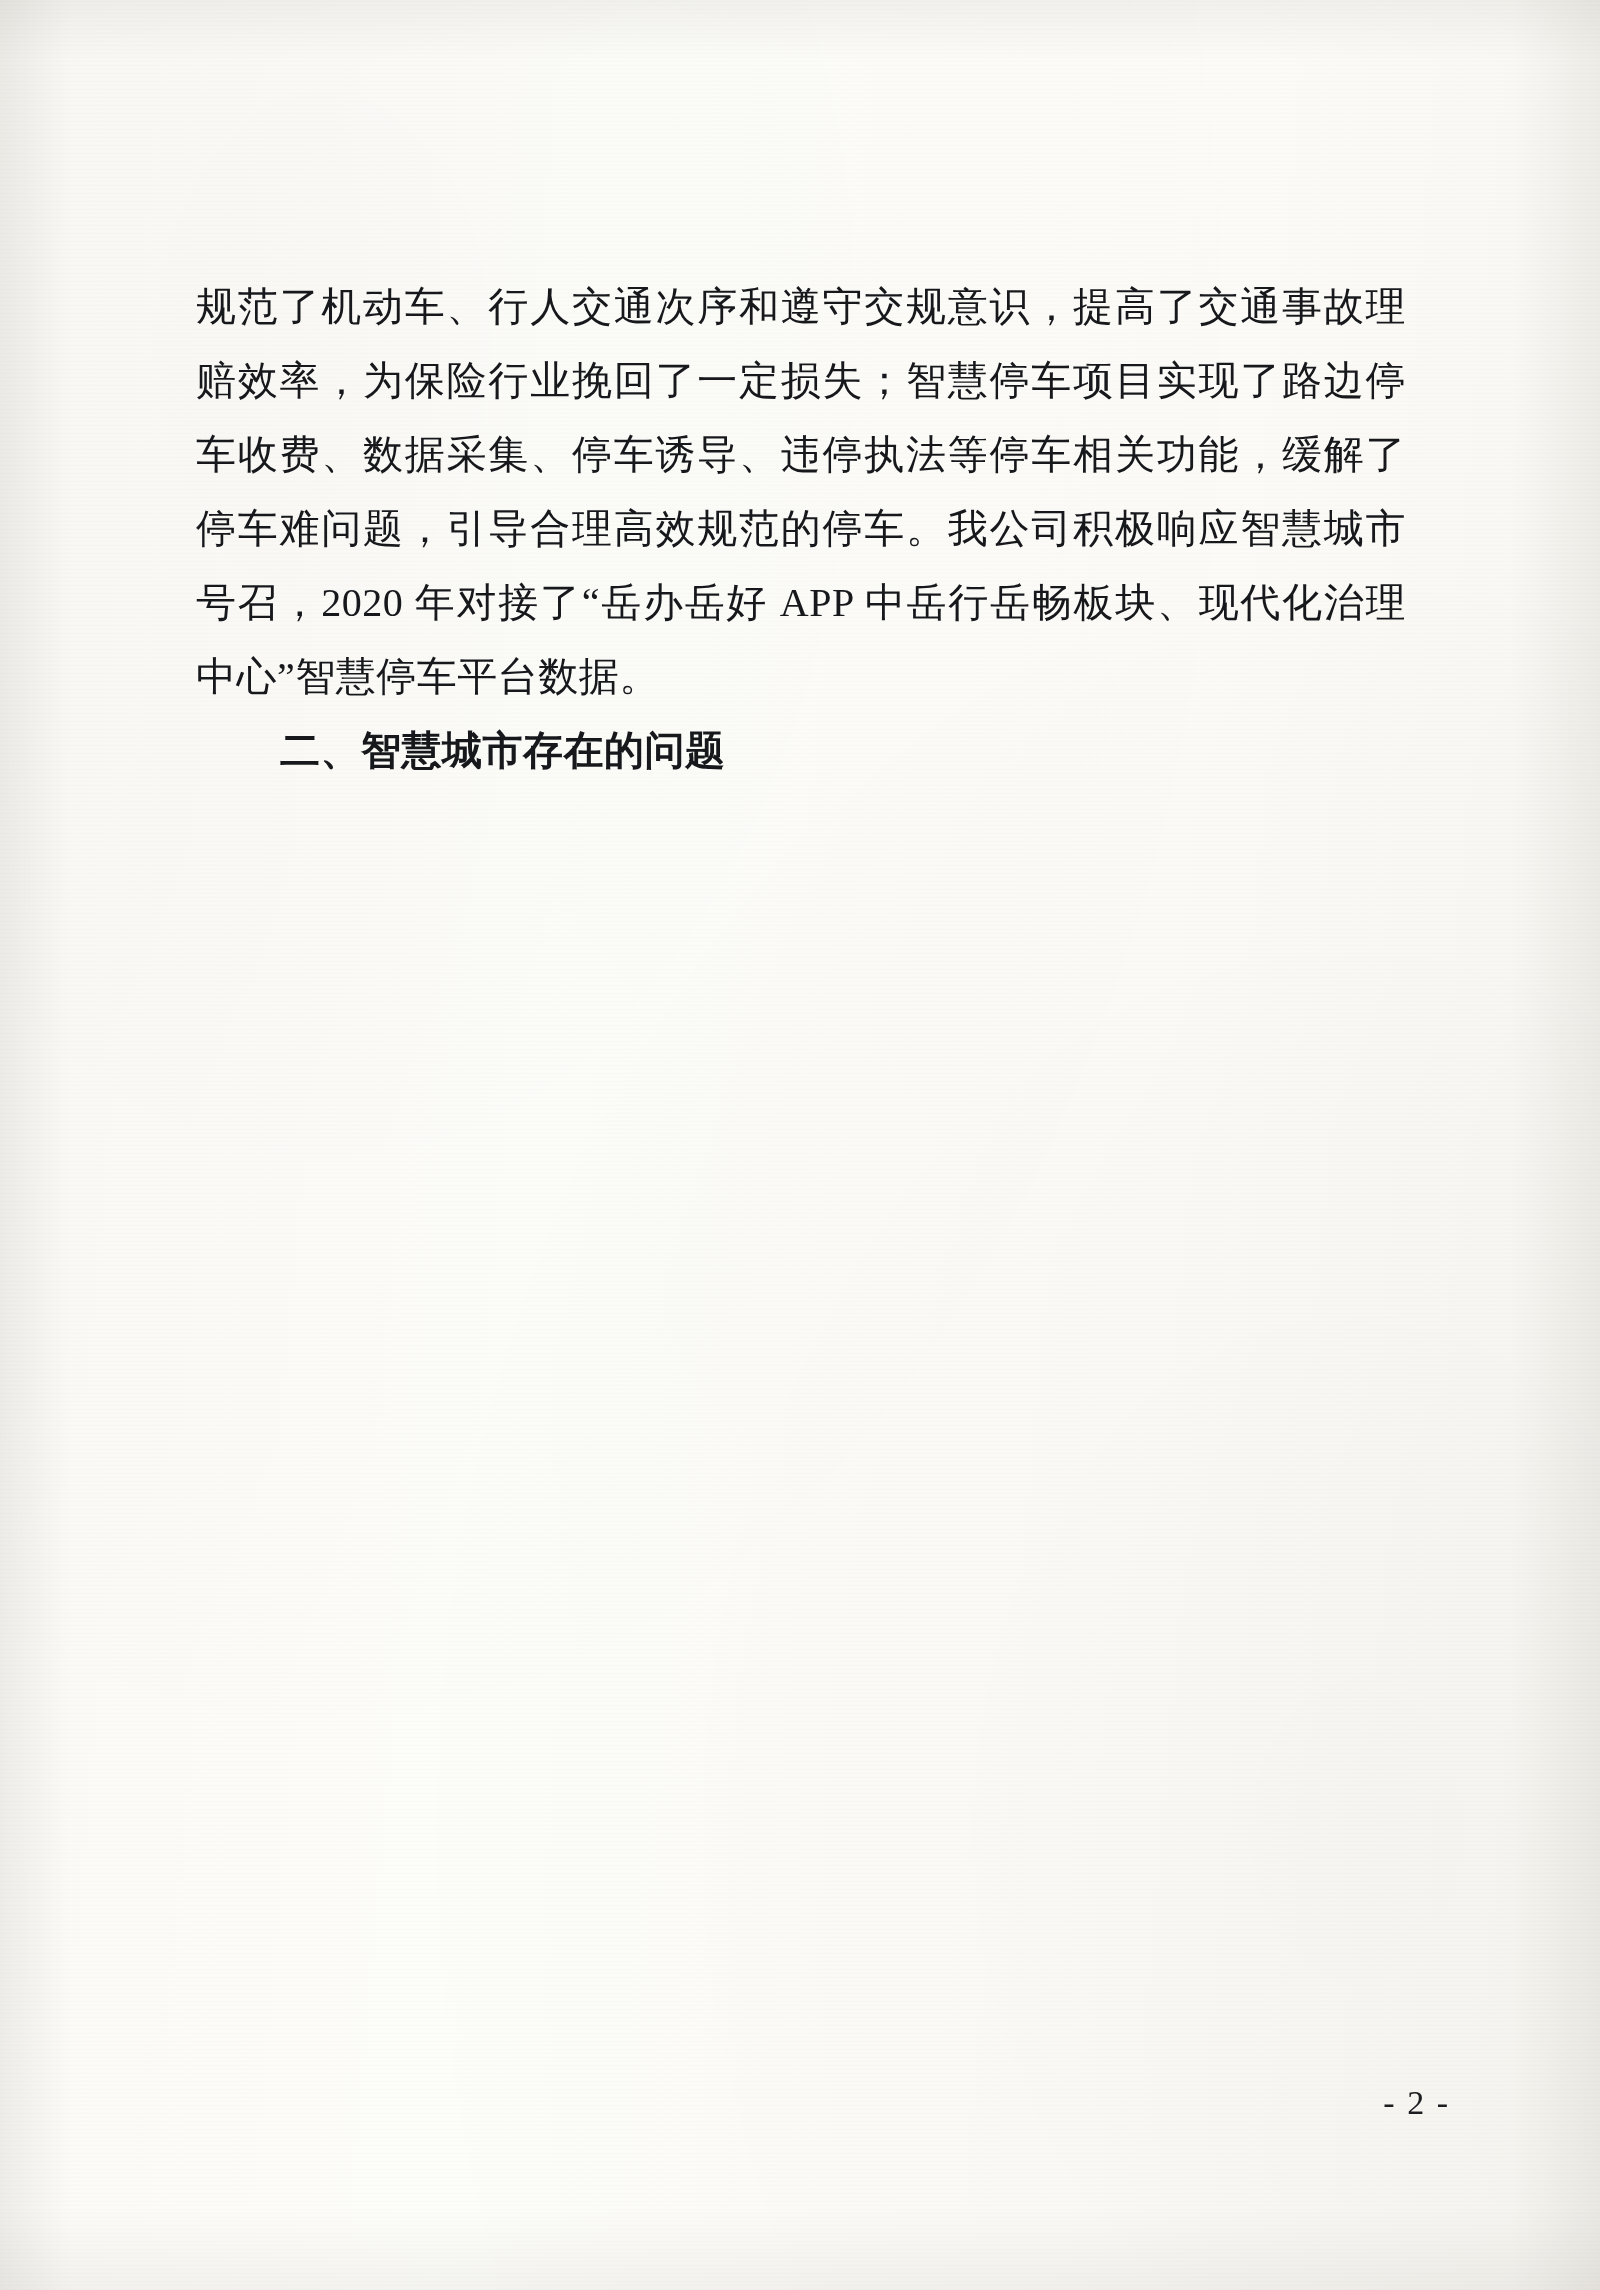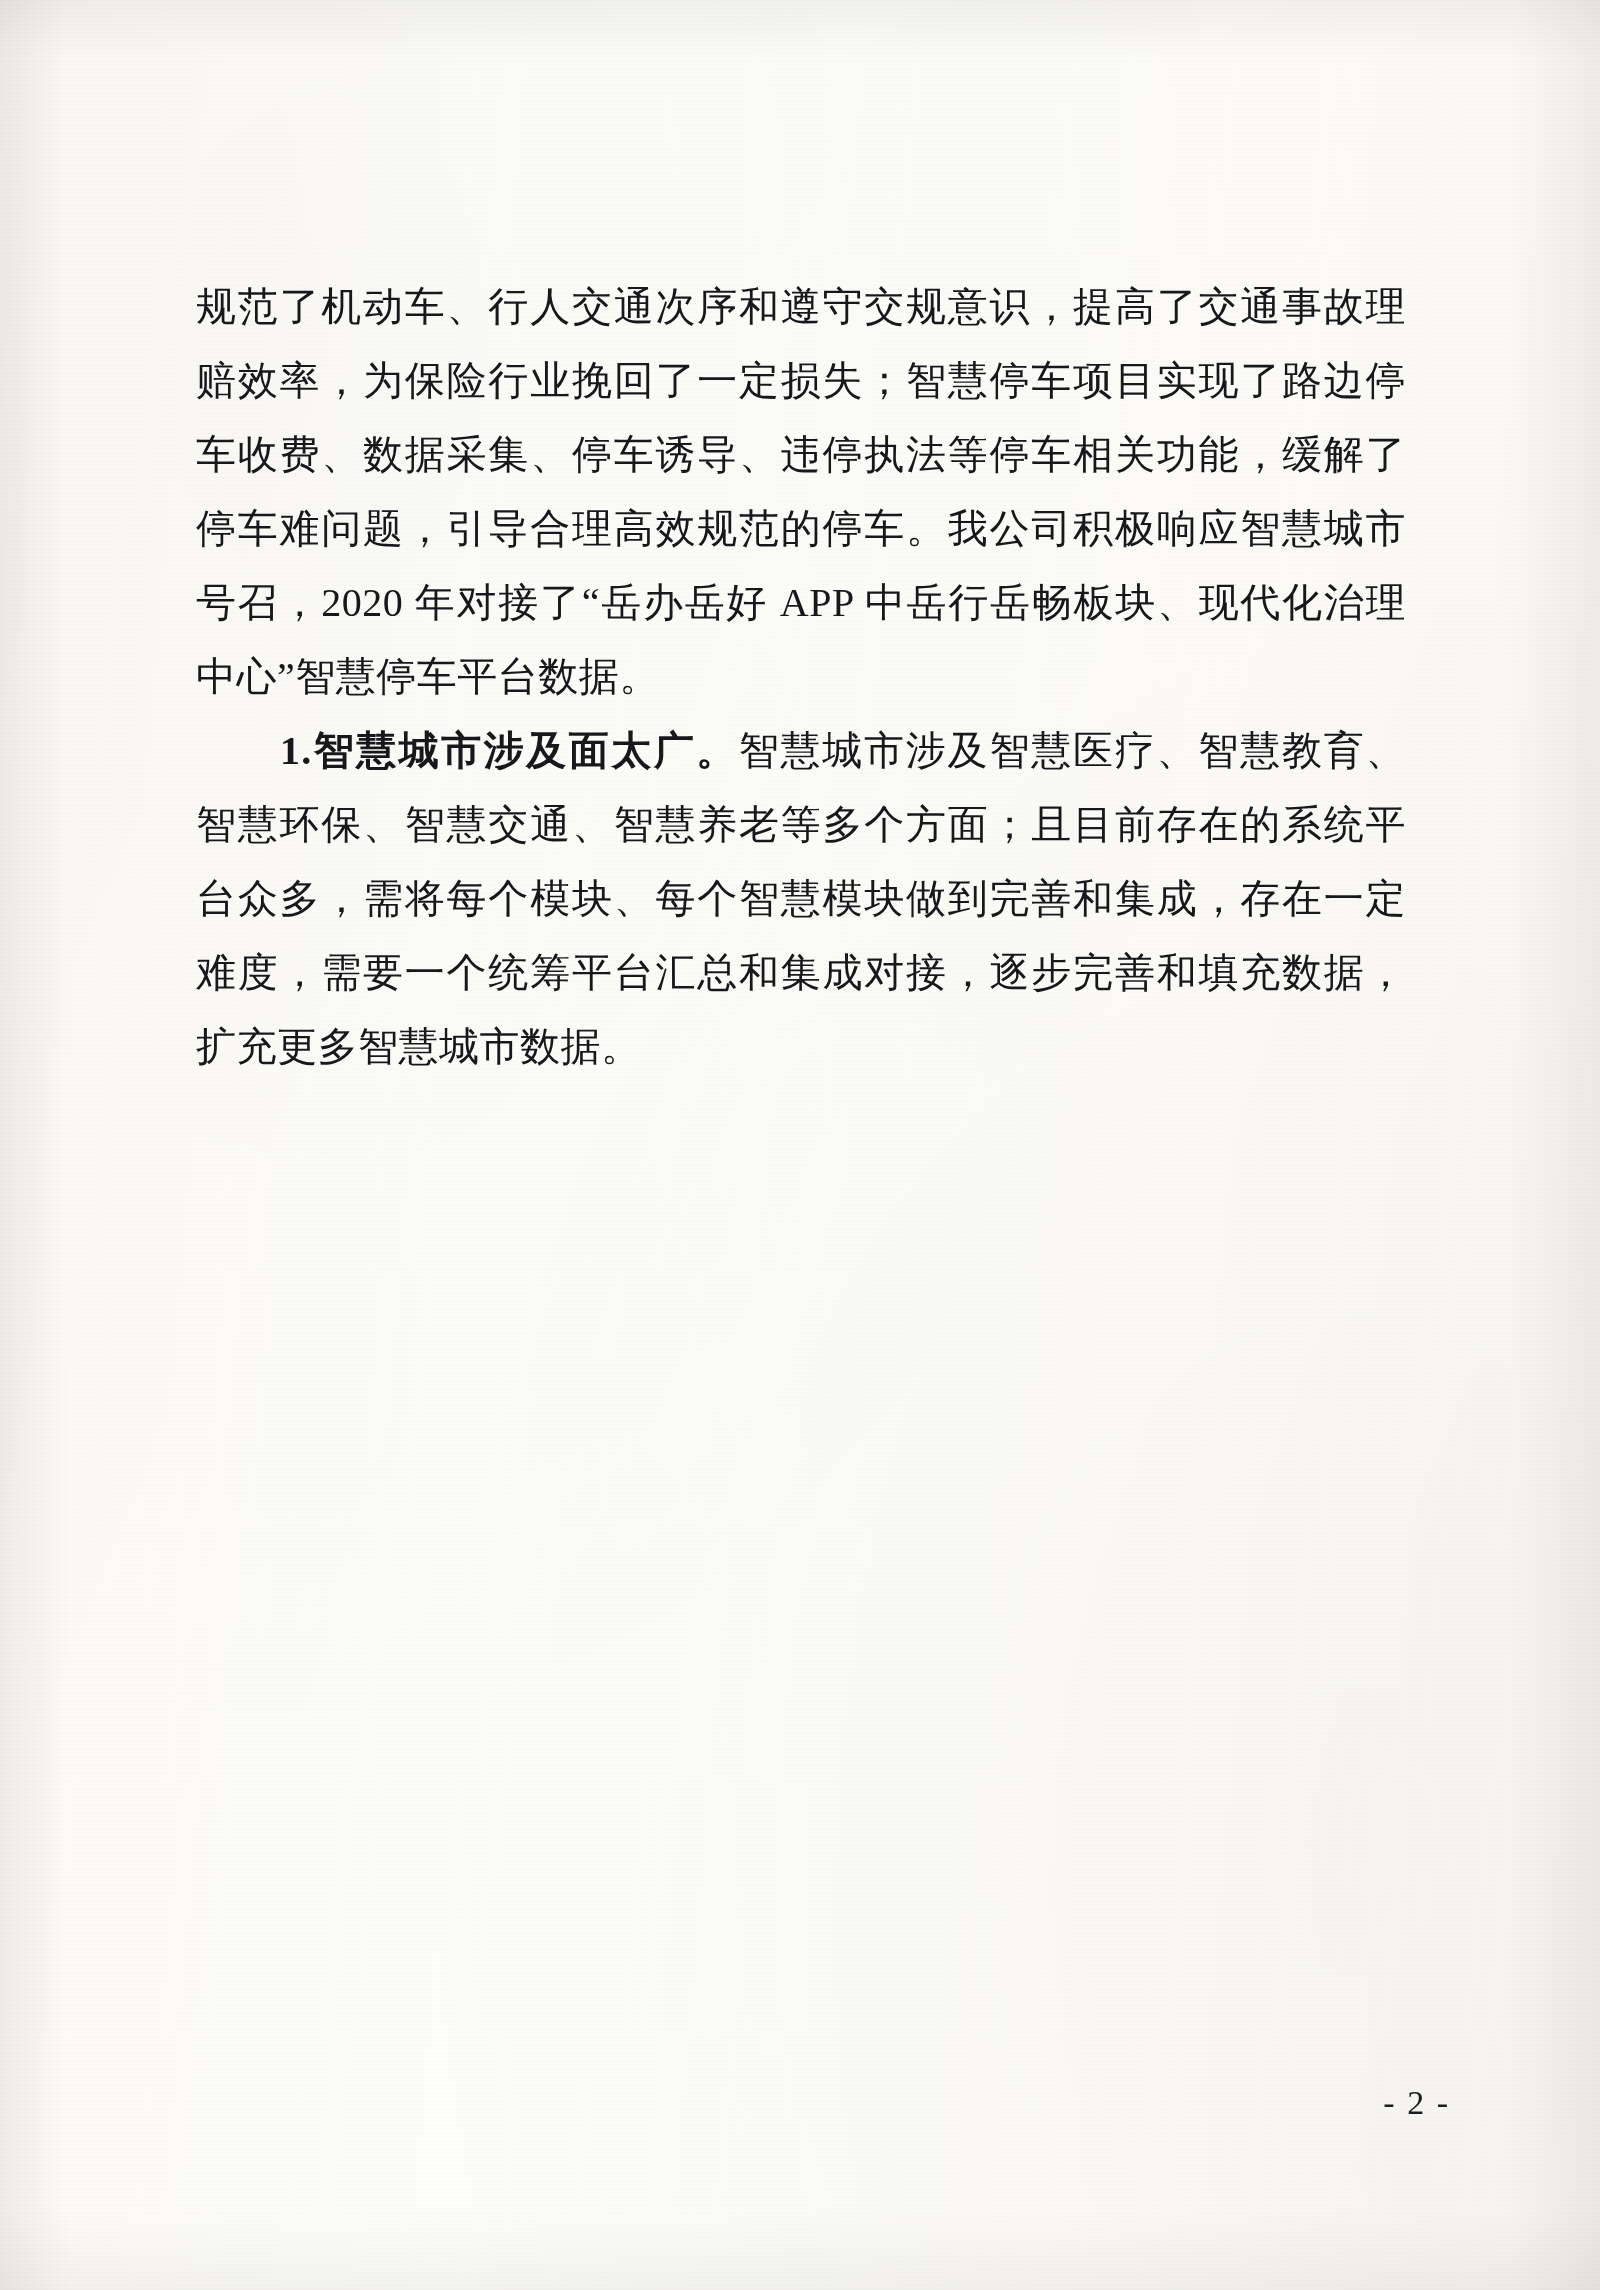--- a/index.html
+++ b/index.html
@@ -115,24 +115,22 @@
 <div class="page">
   <div class="edge-left"></div>
   <div class="edge-top"></div>
   <div class="edge-right"></div>
   <div class="edge-bottom"></div>
 
   <div class="content">
 
     <p class="para body-para">规范了机动车、行人交通次序和遵守交规意识，提高了交通事故理赔效率，为保险行业挽回了一定损失；智慧停车项目实现了路边停车收费、数据采集、停车诱导、违停执法等停车相关功能，缓解了停车难问题，引导合理高效规范的停车。我公司积极响应智慧城市号召，2020 年对接了“岳办岳好 APP 中岳行岳畅板块、现代化治理中心”智慧停车平台数据。</p>
 
+    <p class="para heading indent2">二、智慧城市存在的问题</p>
 
-    <p class="para indent2">
-      <span class="run-bold">1.智慧城市涉及面太广。</span><span>智慧城市涉及智慧医疗、智慧教育、智慧环保、智慧交通、智慧养老等多个方面；且目前存在的系统平台众多，需将每个模块、每个智慧模块做到完善和集成，存在一定难度，需要一个统筹平台汇总和集成对接，逐步完善和填充数据，扩充更多智慧城市数据。</span>
-    </p>
 
 
 
 
   </div>
 
   <div class="page-number">- 2 -</div>
 
   <div class="ink-noise"></div>
 </div>

